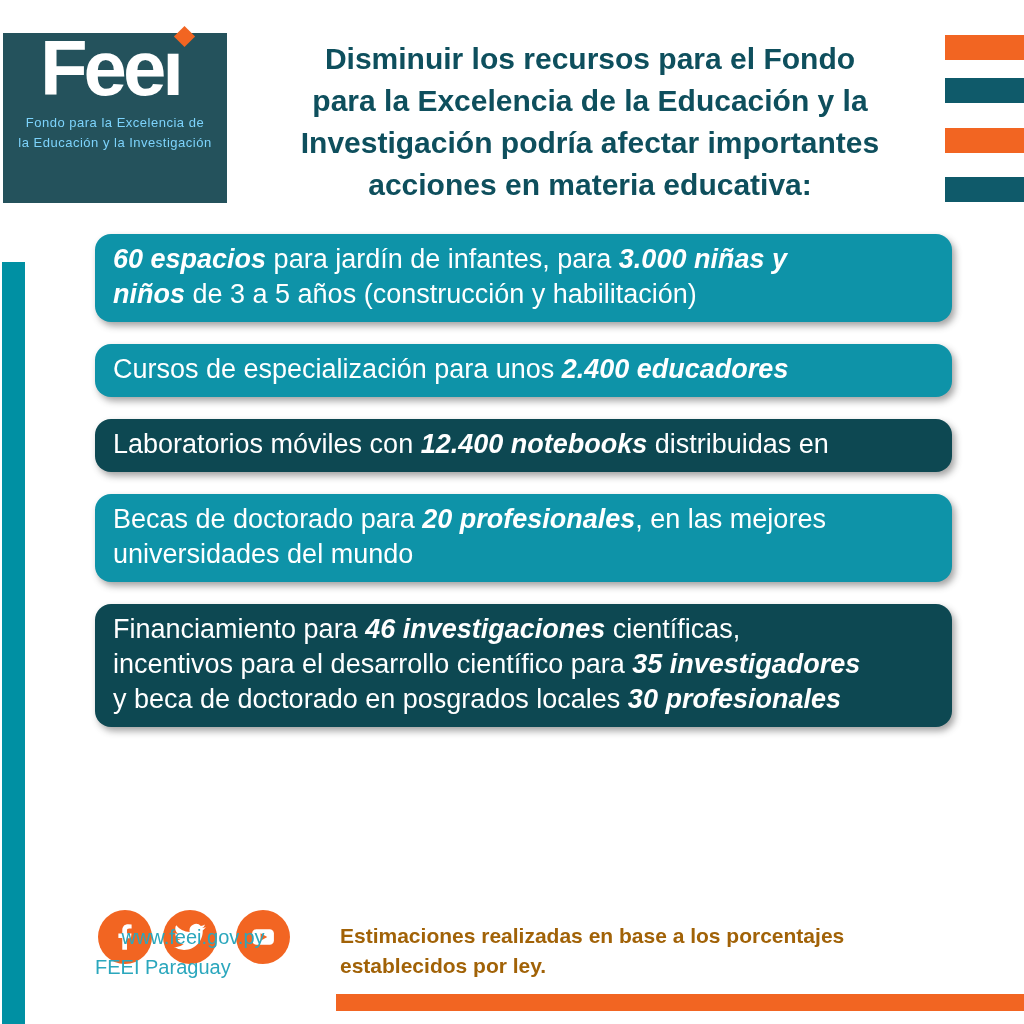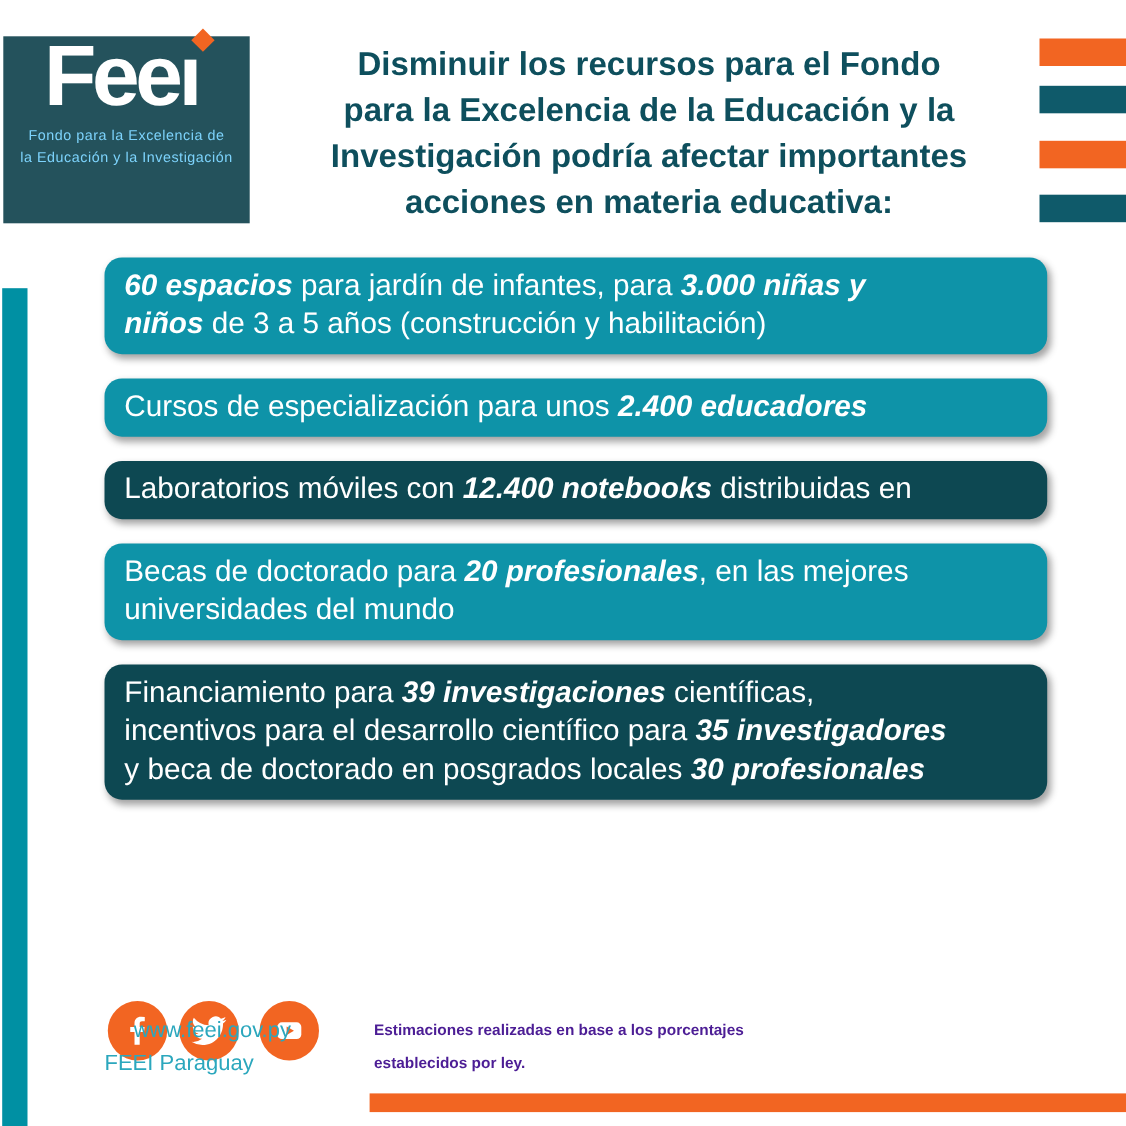--- a/index.html
+++ b/index.html
@@ -66,21 +66,21 @@
   .account-name {
     position:absolute; left:95px; top:954px; width:196px; 
     color:#2BA7BD; font-size:20px; line-height:26px;
   }
   .website {
     position:absolute; left:95px; top:924px; width:196px; text-align:center;
     color:#2BA7BD; font-size:20px; line-height:26px; text-decoration:none; display:block;
   }
   .note {
     position:absolute; left:340px; top:921px; width:620px;
-    color:#4c1d95; font-size:14px; line-height:30px; font-weight:bold;
+    color:#a16207; font-size:21px; line-height:30px; font-weight:bold;
     white-space:pre-line;
   }
 </style>
 </head>
 <body>
 
 <div class="canvas">
 
   <div class="logo-box" style="background: rgb(36, 82, 92);">
     <div class="wordmark">
@@ -106,21 +106,21 @@
   <div class="left-accent" style="background: rgb(0, 144, 163);"></div>
 
   <div class="cards">
       <div class="card teal"><b>60 espacios</b><span> para jardín de infantes, para </span><b>3.000 niñas y
 niños</b><span> de 3 a 5 años (construcción y habilitación)</span></div>
       <div class="card teal"><span>Cursos de especialización para unos </span><b>2.400 educadores</b></div>
       <div class="card dark"><span>Laboratorios móviles con </span><b>12.400 notebooks</b><span> distribuidas en
 </span></div>
       <div class="card teal"><span>Becas de doctorado para </span><b>20 profesionales</b><span>, en las mejores
 universidades del mundo</span></div>
-      <div class="card dark"><span>Financiamiento para </span><b>39 investigaciones</b><span> científicas,
+      <div class="card dark"><span>Financiamiento para </span><b>46 investigaciones</b><span> científicas,
 incentivos para el desarrollo científico para </span><b>35 investigadores</b><span>
 y beca de doctorado en posgrados locales </span><b>30 profesionales</b></div>
     </div>
 
   <div class="social-circle social-fb">
     <span style="display:flex;">
       <svg width="34" height="34" viewBox="0 0 24 24">
         <path fill="#ffffff" d="M13.4 21v-8.2h2.77l.41-3.2H13.4V7.55c0-.93.26-1.56 1.59-1.56h1.68V3.13A22 22 0 0 0 14.2 3c-2.44 0-4.12 1.49-4.12 4.23v2.36H7.33v3.2h2.75V21h3.32z"></path>
       </svg>
     </span>

